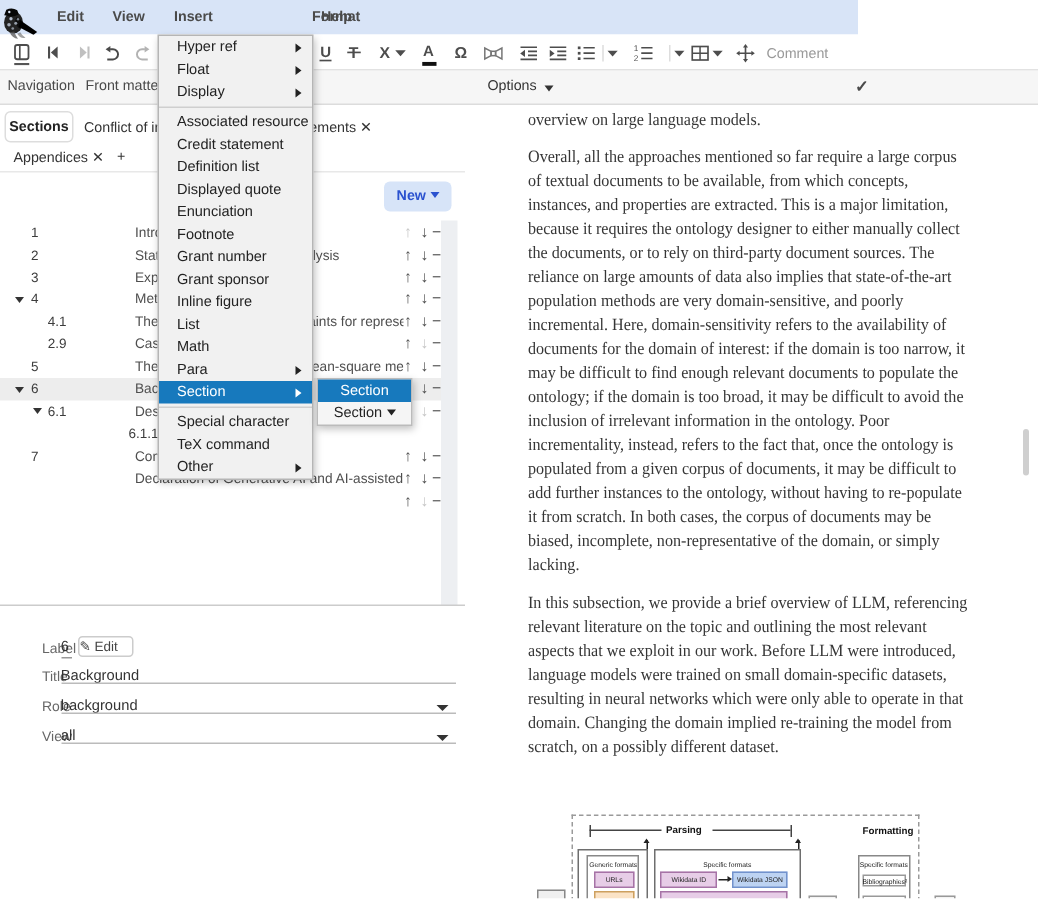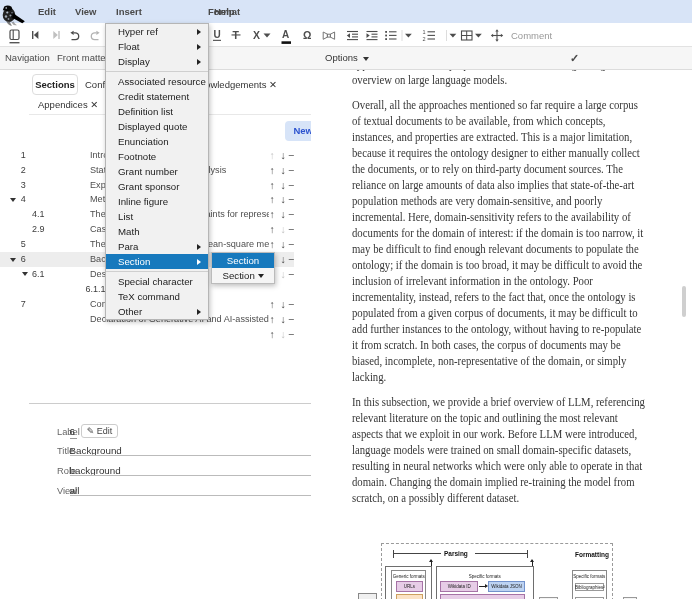--- a/index.html
+++ b/index.html
@@ -2,21 +2,21 @@
 <html><head>
 <meta charset="utf-8">
 <style>
 * { margin:0; padding:0; box-sizing:border-box; }
 html,body { width:692px; height:599px; overflow:hidden; background:#fff;
   font-family:"Liberation Sans", sans-serif; }
 .abs { position:absolute; }
 #stage { position:relative; width:692px; height:599px; overflow:hidden; }
 
 
-#menubar { left:0; top:0; width:692px; height:23px; background:#d8e4f7; z-index:40; }
+#menubar { left:0; top:0; width:572px; height:23px; background:#d8e4f7; z-index:40; }
 #menubar .mi { position:absolute; top:0; height:23px; line-height:23px;
   font-size:9.5px; font-weight:600; color:#4a4a4a; }
 
 
 #toolbar { left:0; top:23px; width:692px; height:24px; background:#fff;
   border-bottom:1px solid #e2e2e2; z-index:40; }
 #toolbar svg { position:absolute; }
 
 
 #navrow { left:0; top:47px; width:692px; height:23px; background:#f6f6f6;
@@ -270,35 +270,35 @@
       <g fill="#4d4d4d">
         <path d="M497 6.3 L495.3 8.6 L498.7 8.6 Z"></path>
         <path d="M497 18.7 L495.3 16.4 L498.7 16.4 Z"></path>
         <path d="M490.8 12.5 L493.1 10.8 L493.1 14.2 Z"></path>
         <path d="M503.2 12.5 L500.9 10.8 L500.9 14.2 Z"></path>
       </g>
       <text x="511" y="15.5" font-size="9.5" fill="#999" font-family="Liberation Sans">Comment</text>
     </svg>
   </div>
 
-  <div class="abs" id="leftpanel" style="left:0; top:70px; width:310px; height:529px; background:#fff;margin-left:29px;">
+  <div class="abs" id="leftpanel" style="left:0; top:70px; width:310px; height:529px; background:#fff;">
     <div id="tabSections" class="abs" style="top:4px;">Sections</div>
     <div class="tabtxt" style="left:56px; top:9px;">Conflict of interest ✕</div>
     <div class="tabtxt" style="left:155px; top:9px;">Acknowledgements ✕</div>
     <div class="tabtxt" style="left:9px; top:29px;">Appendices ✕</div>
     <div class="tabtxt" style="left:78px; top:29px;">+</div>
     <div class="abs" id="hdrline" style="top:44px;"></div>
     <div class="abs" id="newbtn">New <span style="display:inline-block;width:0;height:0;border-left:3.5px solid transparent;border-right:3.5px solid transparent;border-top:4px solid #2b52cf;vertical-align:1px;"></span></div>
     <div class="abs" id="lscroll" style="top:77px;"></div>
     <div class="abs" id="sep404" style="top:332.6px;"></div>
 
     <div class="flab" style="top:356.5px;">Label</div>
     <div class="fval" style="top:356px;">6</div>
     <div class="abs" style="left:40.5px; top:367.5px; width:7px; height:1px; background:#999;"></div>
-    <div class="abs" style="left:52px; top:353.5px; width:37px; height:14px; border:1px solid #ccc; border-radius:3px; font-size:9px; color:#444; text-align:center; line-height:13px;">✎ Edit</div>
+    <div class="abs" style="left:52px; top:353.5px; width:37px; height:14px; border:1px solid #ccc; border-radius:3px; font-size:9px; color:#444; line-height:13px;">✎ Edit</div>
     <div class="flab" style="top:375.5px;">Title</div>
     <div class="fval" style="top:375px;">Background</div>
     <div class="fline" style="top:384.8px;"></div>
     <div class="flab" style="top:395.5px;">Role</div>
     <div class="fval" style="top:395px;">background</div>
     <div class="fline" style="top:404.7px;"></div>
     <div class="fcaret" style="left:291px; top:399.5px;"></div>
     <div class="flab" style="top:415.5px;">View</div>
     <div class="fval" style="top:415px;">all</div>
     <div class="fline" style="top:424.8px;"></div>

